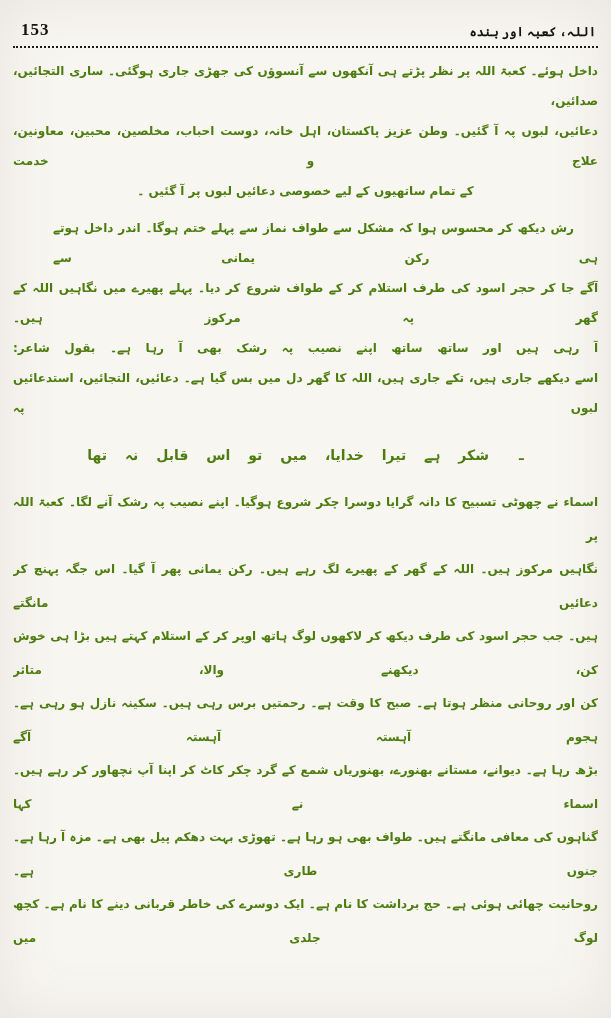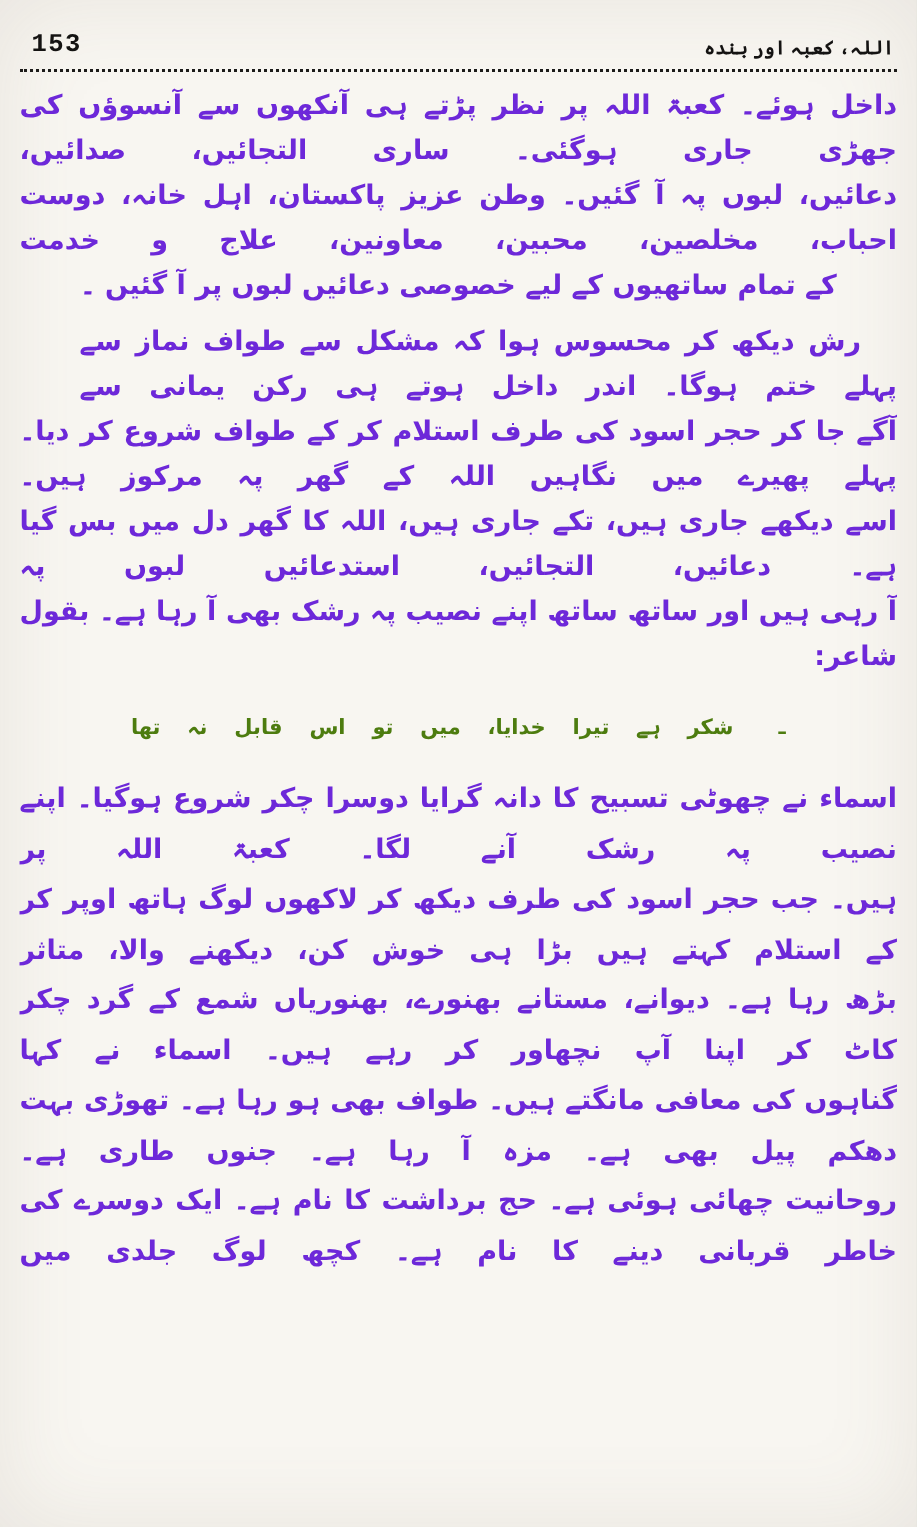--- a/index.html
+++ b/index.html
@@ -15,21 +15,21 @@
     padding: 14px 13px 0 13px;
     color: #141312;
   }
   .page-header {
     display: flex;
     justify-content: space-between;
     align-items: flex-end;
     height: 26px;
   }
   .page-number {
-    font-family: Liberation Mono, monospace;
+    font-family: Liberation Serif, serif;
     font-weight: 700;
     font-size: 17px;
     letter-spacing: 1px;
     padding-left: 8px;
   }
   .book-title {
     direction: rtl;
     font-family: Liberation Serif, serif;
     font-weight: 700;
     font-size: 12.5px;
@@ -43,22 +43,22 @@
   }
   .text-body {
     direction: rtl;
     padding-top: 8px;
   }
   .line {
     direction: rtl;
     unicode-bidi: embed;
     font-family: "DejaVu Sans", sans-serif;
     font-weight: 700;
-    font-size: 18px;
-    color: #6d28d9;
+    font-size: 12px;
+    color: #4d7c0f;
     text-align: justify;
     text-align-last: justify;
     text-justify: inter-word;
     line-height: 30px;
     overflow: hidden;
   }
   .para-3 .line { line-height: 33.5px; }
   .line.center {
     text-align: center;
     text-align-last: center;
@@ -103,33 +103,35 @@
 
     <section class="para para-1">
       <div class="line">داخل ہوئے۔ کعبۃ اللہ پر نظر پڑتے ہی آنکھوں سے آنسوؤں کی جھڑی جاری ہوگئی۔ ساری التجائیں، صدائیں،</div>
       <div class="line">دعائیں، لبوں پہ آ گئیں۔ وطن عزیز پاکستان، اہل خانہ، دوست احباب، مخلصین، محبین، معاونین، علاج و خدمت</div>
       <div class="line center">کے تمام ساتھیوں کے لیے خصوصی دعائیں لبوں پر آ گئیں ۔</div>
     </section>
 
     <section class="para para-2">
       <div class="line indent">رش دیکھ کر محسوس ہوا کہ مشکل سے طواف نماز سے پہلے ختم ہوگا۔ اندر داخل ہوتے ہی رکن یمانی سے</div>
       <div class="line">آگے جا کر حجر اسود کی طرف استلام کر کے طواف شروع کر دیا۔ پہلے پھیرے میں نگاہیں اللہ کے گھر پہ مرکوز ہیں۔</div>
+      <div class="line">آ رہی ہیں اور ساتھ ساتھ اپنے نصیب پہ رشک بھی آ رہا ہے۔ بقول شاعر:</div>
       <div class="line">اسے دیکھے جاری ہیں، تکے جاری ہیں، اللہ کا گھر دل میں بس گیا ہے۔ دعائیں، التجائیں، استدعائیں لبوں پہ</div>
-      <div class="line">آ رہی ہیں اور ساتھ ساتھ اپنے نصیب پہ رشک بھی آ رہا ہے۔ بقول شاعر:</div>
     </section>
 
     <section class="verse-block">
       <div class="verse-line">
         <span class="verse-marker">ـ</span><span>شکر ہے تیرا خدایا، میں تو اس قابل نہ تھا</span>
       </div>
     </section>
 
     <section class="para para-3">
       <div class="line">اسماء نے چھوٹی تسبیح کا دانہ گرایا دوسرا چکر شروع ہوگیا۔ اپنے نصیب پہ رشک آنے لگا۔ کعبۃ اللہ پر</div>
+      <div class="line">نگاہیں مرکوز ہیں۔ اللہ کے گھر کے پھیرے لگ رہے ہیں۔ رکن یمانی پھر آ گیا۔ اس جگہ پہنچ کر دعائیں مانگتے</div>
       <div class="line">ہیں۔ جب حجر اسود کی طرف دیکھ کر لاکھوں لوگ ہاتھ اوپر کر کے استلام کہتے ہیں بڑا ہی خوش کن، دیکھنے والا، متاثر</div>
+      <div class="line">کن اور روحانی منظر ہوتا ہے۔ صبح کا وقت ہے۔ رحمتیں برس رہی ہیں۔ سکینہ نازل ہو رہی ہے۔ ہجوم آہستہ آہستہ آگے</div>
       <div class="line">بڑھ رہا ہے۔ دیوانے، مستانے بھنورے، بھنوریاں شمع کے گرد چکر کاٹ کر اپنا آپ نچھاور کر رہے ہیں۔ اسماء نے کہا</div>
       <div class="line">گناہوں کی معافی مانگتے ہیں۔ طواف بھی ہو رہا ہے۔ تھوڑی بہت دھکم پیل بھی ہے۔ مزہ آ رہا ہے۔ جنوں طاری ہے۔</div>
       <div class="line">روحانیت چھائی ہوئی ہے۔ حج برداشت کا نام ہے۔ ایک دوسرے کی خاطر قربانی دینے کا نام ہے۔ کچھ لوگ جلدی میں</div>
 
     </section>
 
   </div>
 </div>
 
 </body></html>

